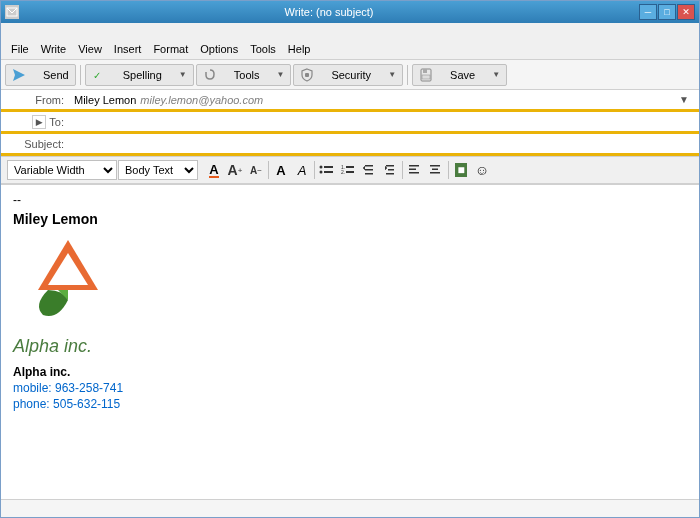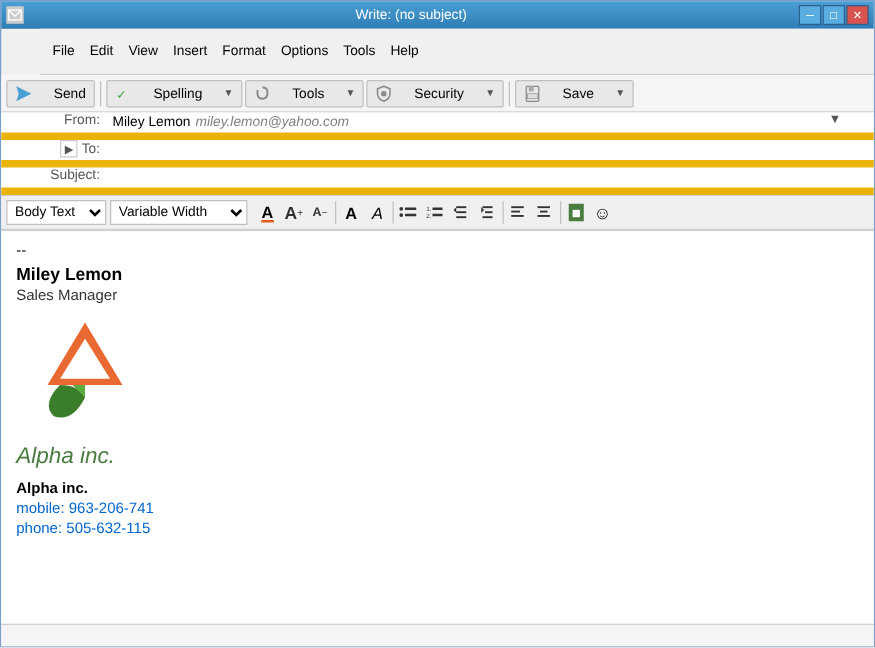--- a/index.html
+++ b/index.html
@@ -52,24 +52,22 @@
       display: flex; align-items: center; justify-content: center;
       cursor: pointer;
     }
     .title-btn.close { background: #d9534f; }
 
     
     .menu-bar {
       background: #f0f0f0;
       height: 20px;
       display: flex;
-      align-items: center;
       padding: 18px 4px;
       border-bottom: 1px solid #d0d0d0;
-      margin-left: 31px;
     }
     .menu-item {
       padding: 2px 6px;
       font-size: 11px;
       cursor: pointer;
       color: #000;
     }
 
     
     .toolbar {
@@ -104,24 +102,24 @@
       color: #555;
     }
 
     
     .header-fields {
       background: white;
       border-bottom: 1px solid #d0d0d0;
     }
     .field-row {
       display: flex;
-      align-items: flex-start;
+      align-items: center;
       min-height: 22px;
-      border-bottom: 6px solid #eab308;
-      padding: 0 20px;
+      border-bottom: 3px solid #eab308;
+      padding: 0 4px;
     }
     .field-label {
       width: 65px;
       text-align: right;
       padding-right: 6px;
       color: #555;
       font-size: 11px;
       flex-shrink: 0;
     }
     .field-content {
@@ -241,21 +239,21 @@
     <span class="title-bar-title">Write: (no subject)</span>
     <div class="title-bar-controls">
       <div class="title-btn">─</div>
       <div class="title-btn">□</div>
       <div class="title-btn close">✕</div>
     </div>
   </div>
 
   <div class="menu-bar">
     <span class="menu-item">File</span>
-    <span class="menu-item">Edit</span>
+    <span class="menu-item">Write</span>
     <span class="menu-item">View</span>
     <span class="menu-item">Insert</span>
     <span class="menu-item">Format</span>
     <span class="menu-item">Options</span>
     <span class="menu-item">Tools</span>
     <span class="menu-item">Help</span>
   </div>
 
   <div class="toolbar">
     <div class="toolbar-btn">
@@ -324,25 +322,25 @@
       <input class="field-input" type="text" value="" style="border: none; outline: none; font-size: 11px; flex: 1 1 0%; padding: 2px 4px;">
     </div>
 
     <div class="field-row">
       <span class="field-label">Subject:</span>
       <input class="field-input" type="text" value="" style="border: none; outline: none; font-size: 11px; flex: 1 1 0%; padding: 2px 4px;">
     </div>
   </div>
 
   <div class="format-toolbar">
+    <select class="format-select" style="width:110px; margin-left:2px;">
+      <option>Variable Width</option>
+    </select>
     <select class="format-select" style="width:80px;">
       <option>Body Text</option>
-    </select>
-    <select class="format-select" style="width:110px; margin-left:2px;">
-      <option>Variable Width</option>
     </select>
 
     <div style="width:4px;"></div>
 
     <div class="format-btn" title="Text Color">
       <span style="font-size:13px; font-weight:bold; color:#000; border-bottom: 2px solid #e55a1c; line-height:1;">A</span>
     </div>
 
     <div class="format-btn" title="Grow Font">
       <span style="font-size:14px; font-weight:bold; color:#333;">A</span>
@@ -422,40 +420,39 @@
     </div>
 
     <div class="format-btn" title="Insert Smiley">
       <span style="font-size:14px;">☺</span>
     </div>
   </div>
 
   <div class="compose-area" contenteditable="true" style="">
     <p class="sig-dash">--</p>
     <p class="sig-name">Miley Lemon</p>
-    <p class="sig-title">Sales Manager</p>
 
     <div class="logo-container">
       <svg width="110" height="90" viewBox="0 0 110 90">
 
         <polygon points="55,5 85,55 25,55" fill="#e55a1c" opacity="0.9"></polygon>
 
         <path d="M35,55 Q20,70 30,80 Q45,85 55,65 Q50,55 35,55Z" fill="#3a7d2a"></path>
 
         <polygon points="55,65 55,55 45,55" fill="#5aad3f"></polygon>
 
         <polygon points="55,18 75,50 35,50" fill="white"></polygon>
       </svg>
     </div>
 
     <p class="sig-company-name">Alpha inc.</p>
 
     <p class="sig-details">
       <strong>Alpha inc.</strong>
     </p>
-    <p class="sig-details"><span style="color:#0066cc;">mobile: 963-206-741</span></p>
+    <p class="sig-details"><span style="color:#0066cc;">mobile: 963-258-741</span></p>
     <p class="sig-details"><span style="color:#0066cc;">phone: 505-632-115</span></p>
   </div>
 
   <div class="status-bar">
     <span class="status-text"></span>
   </div>
 </div>
 
 </body></html>

